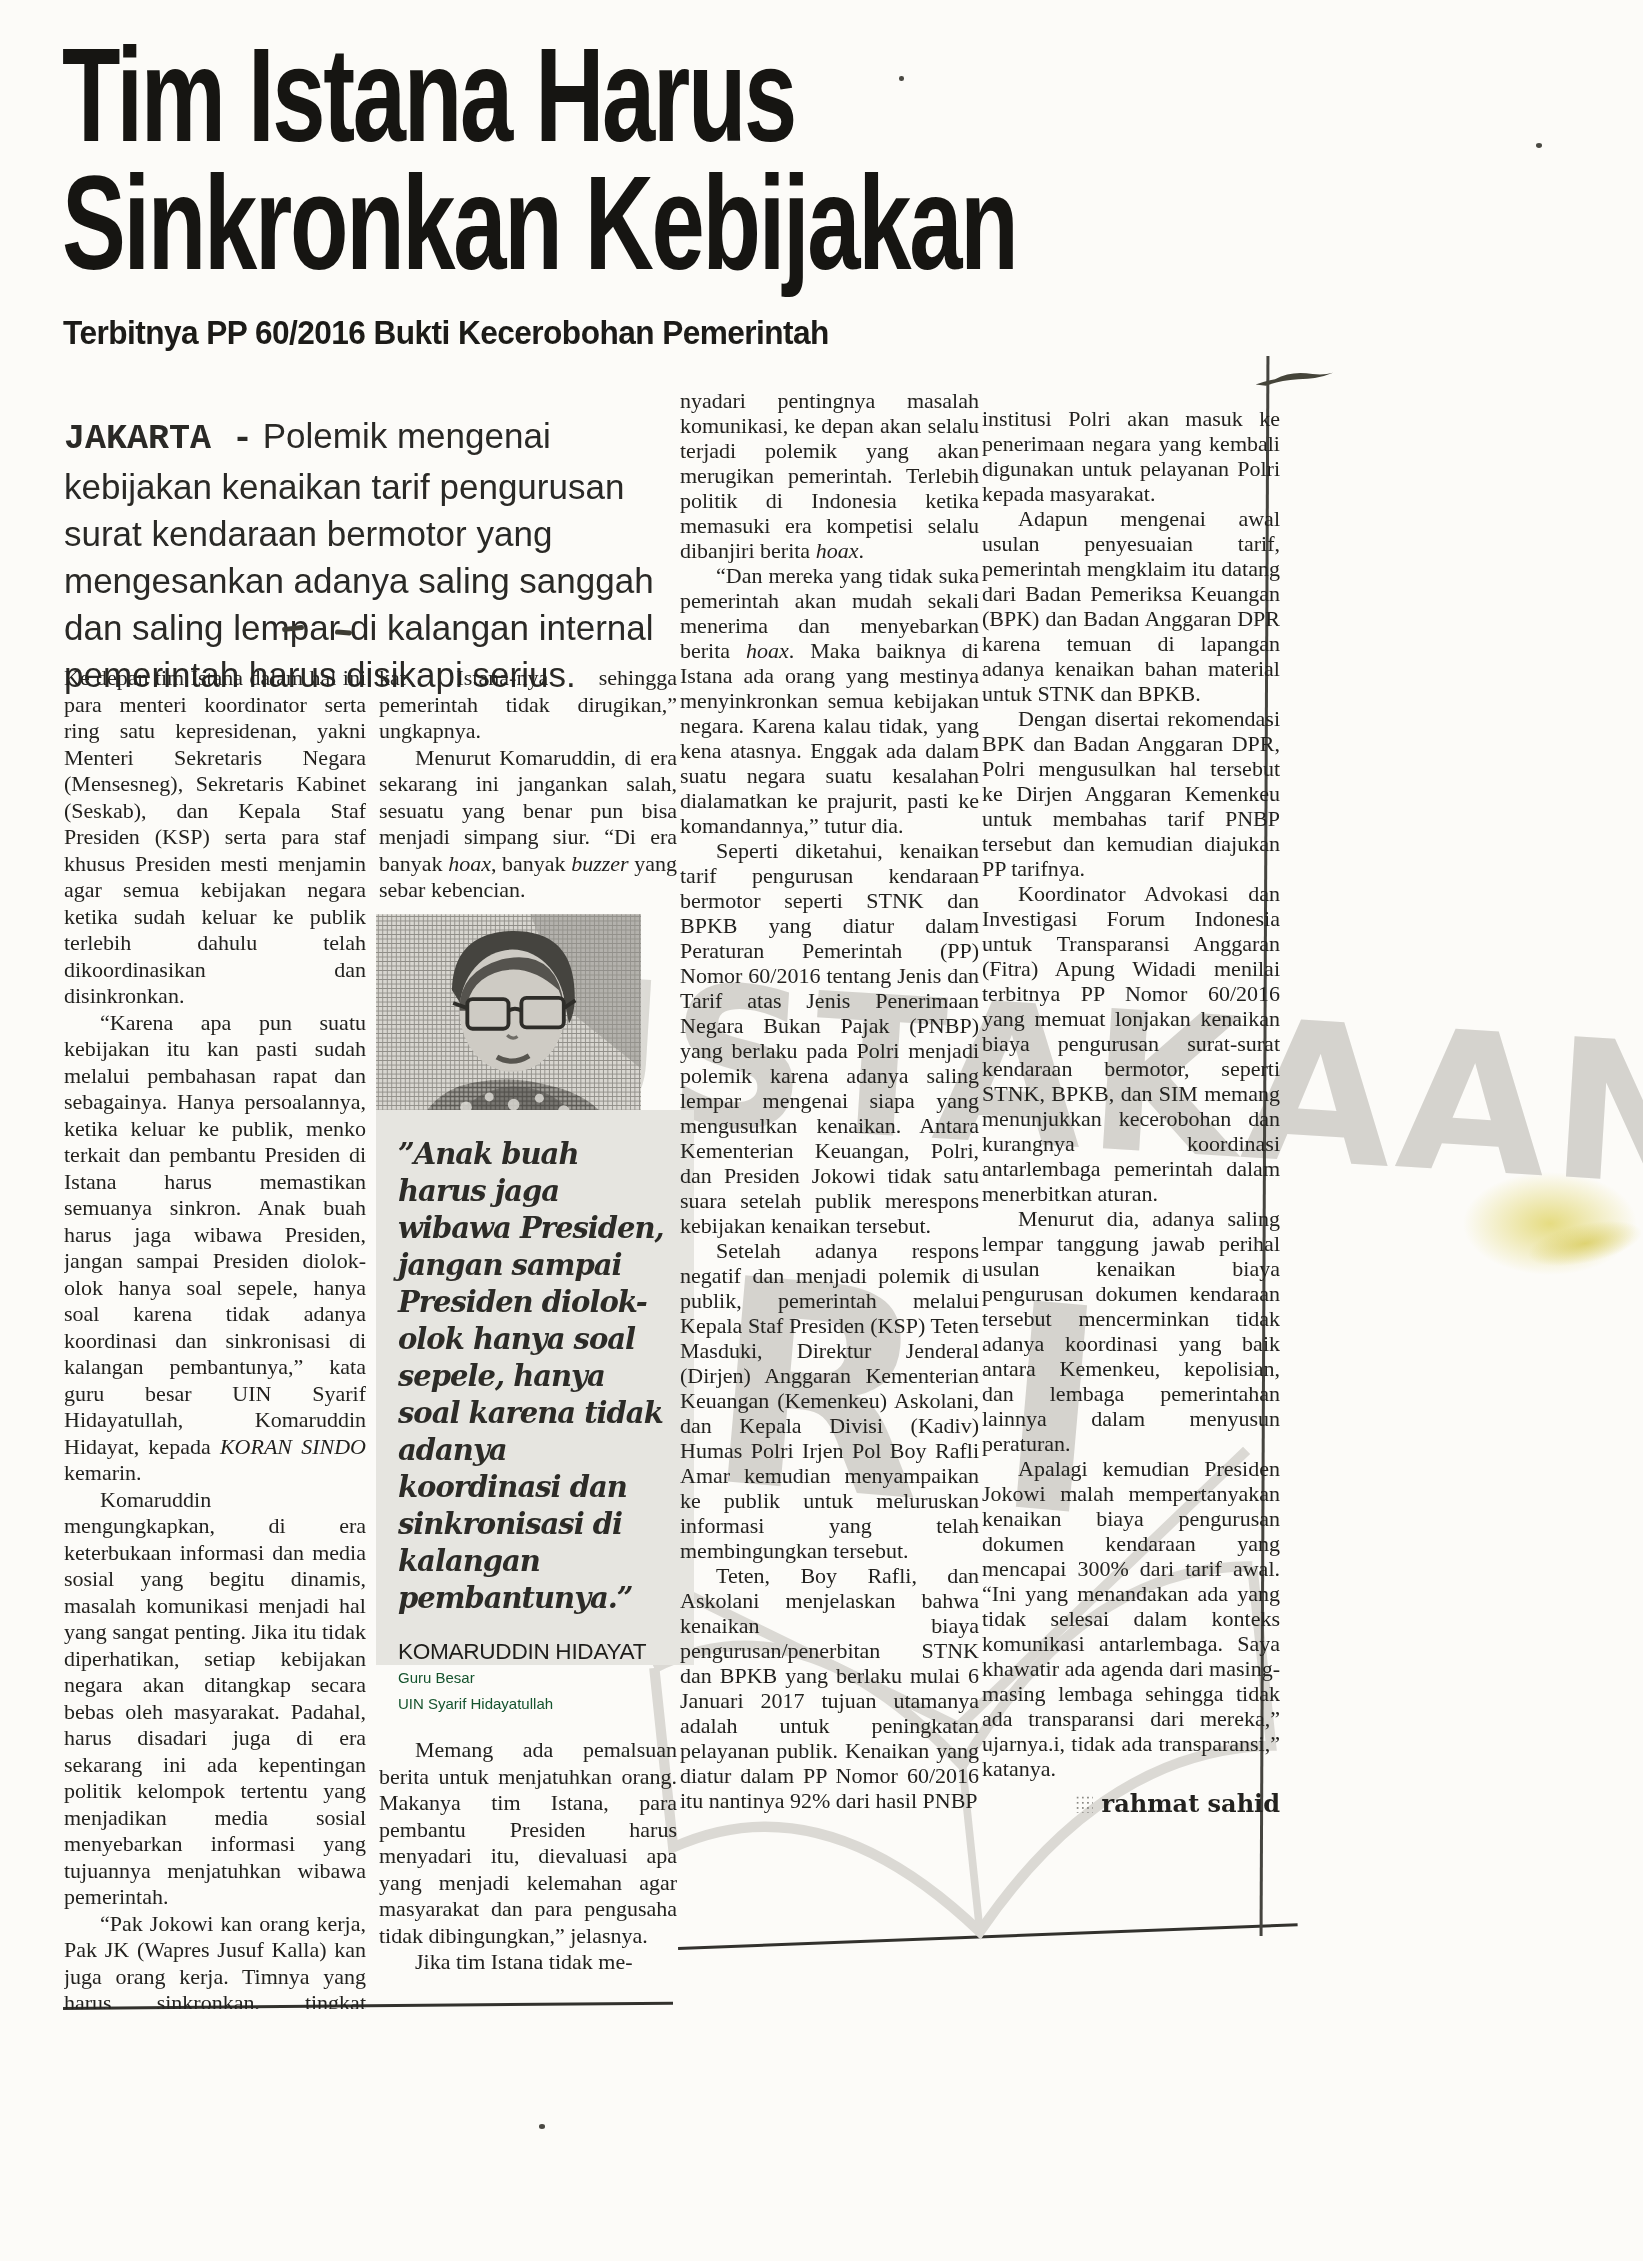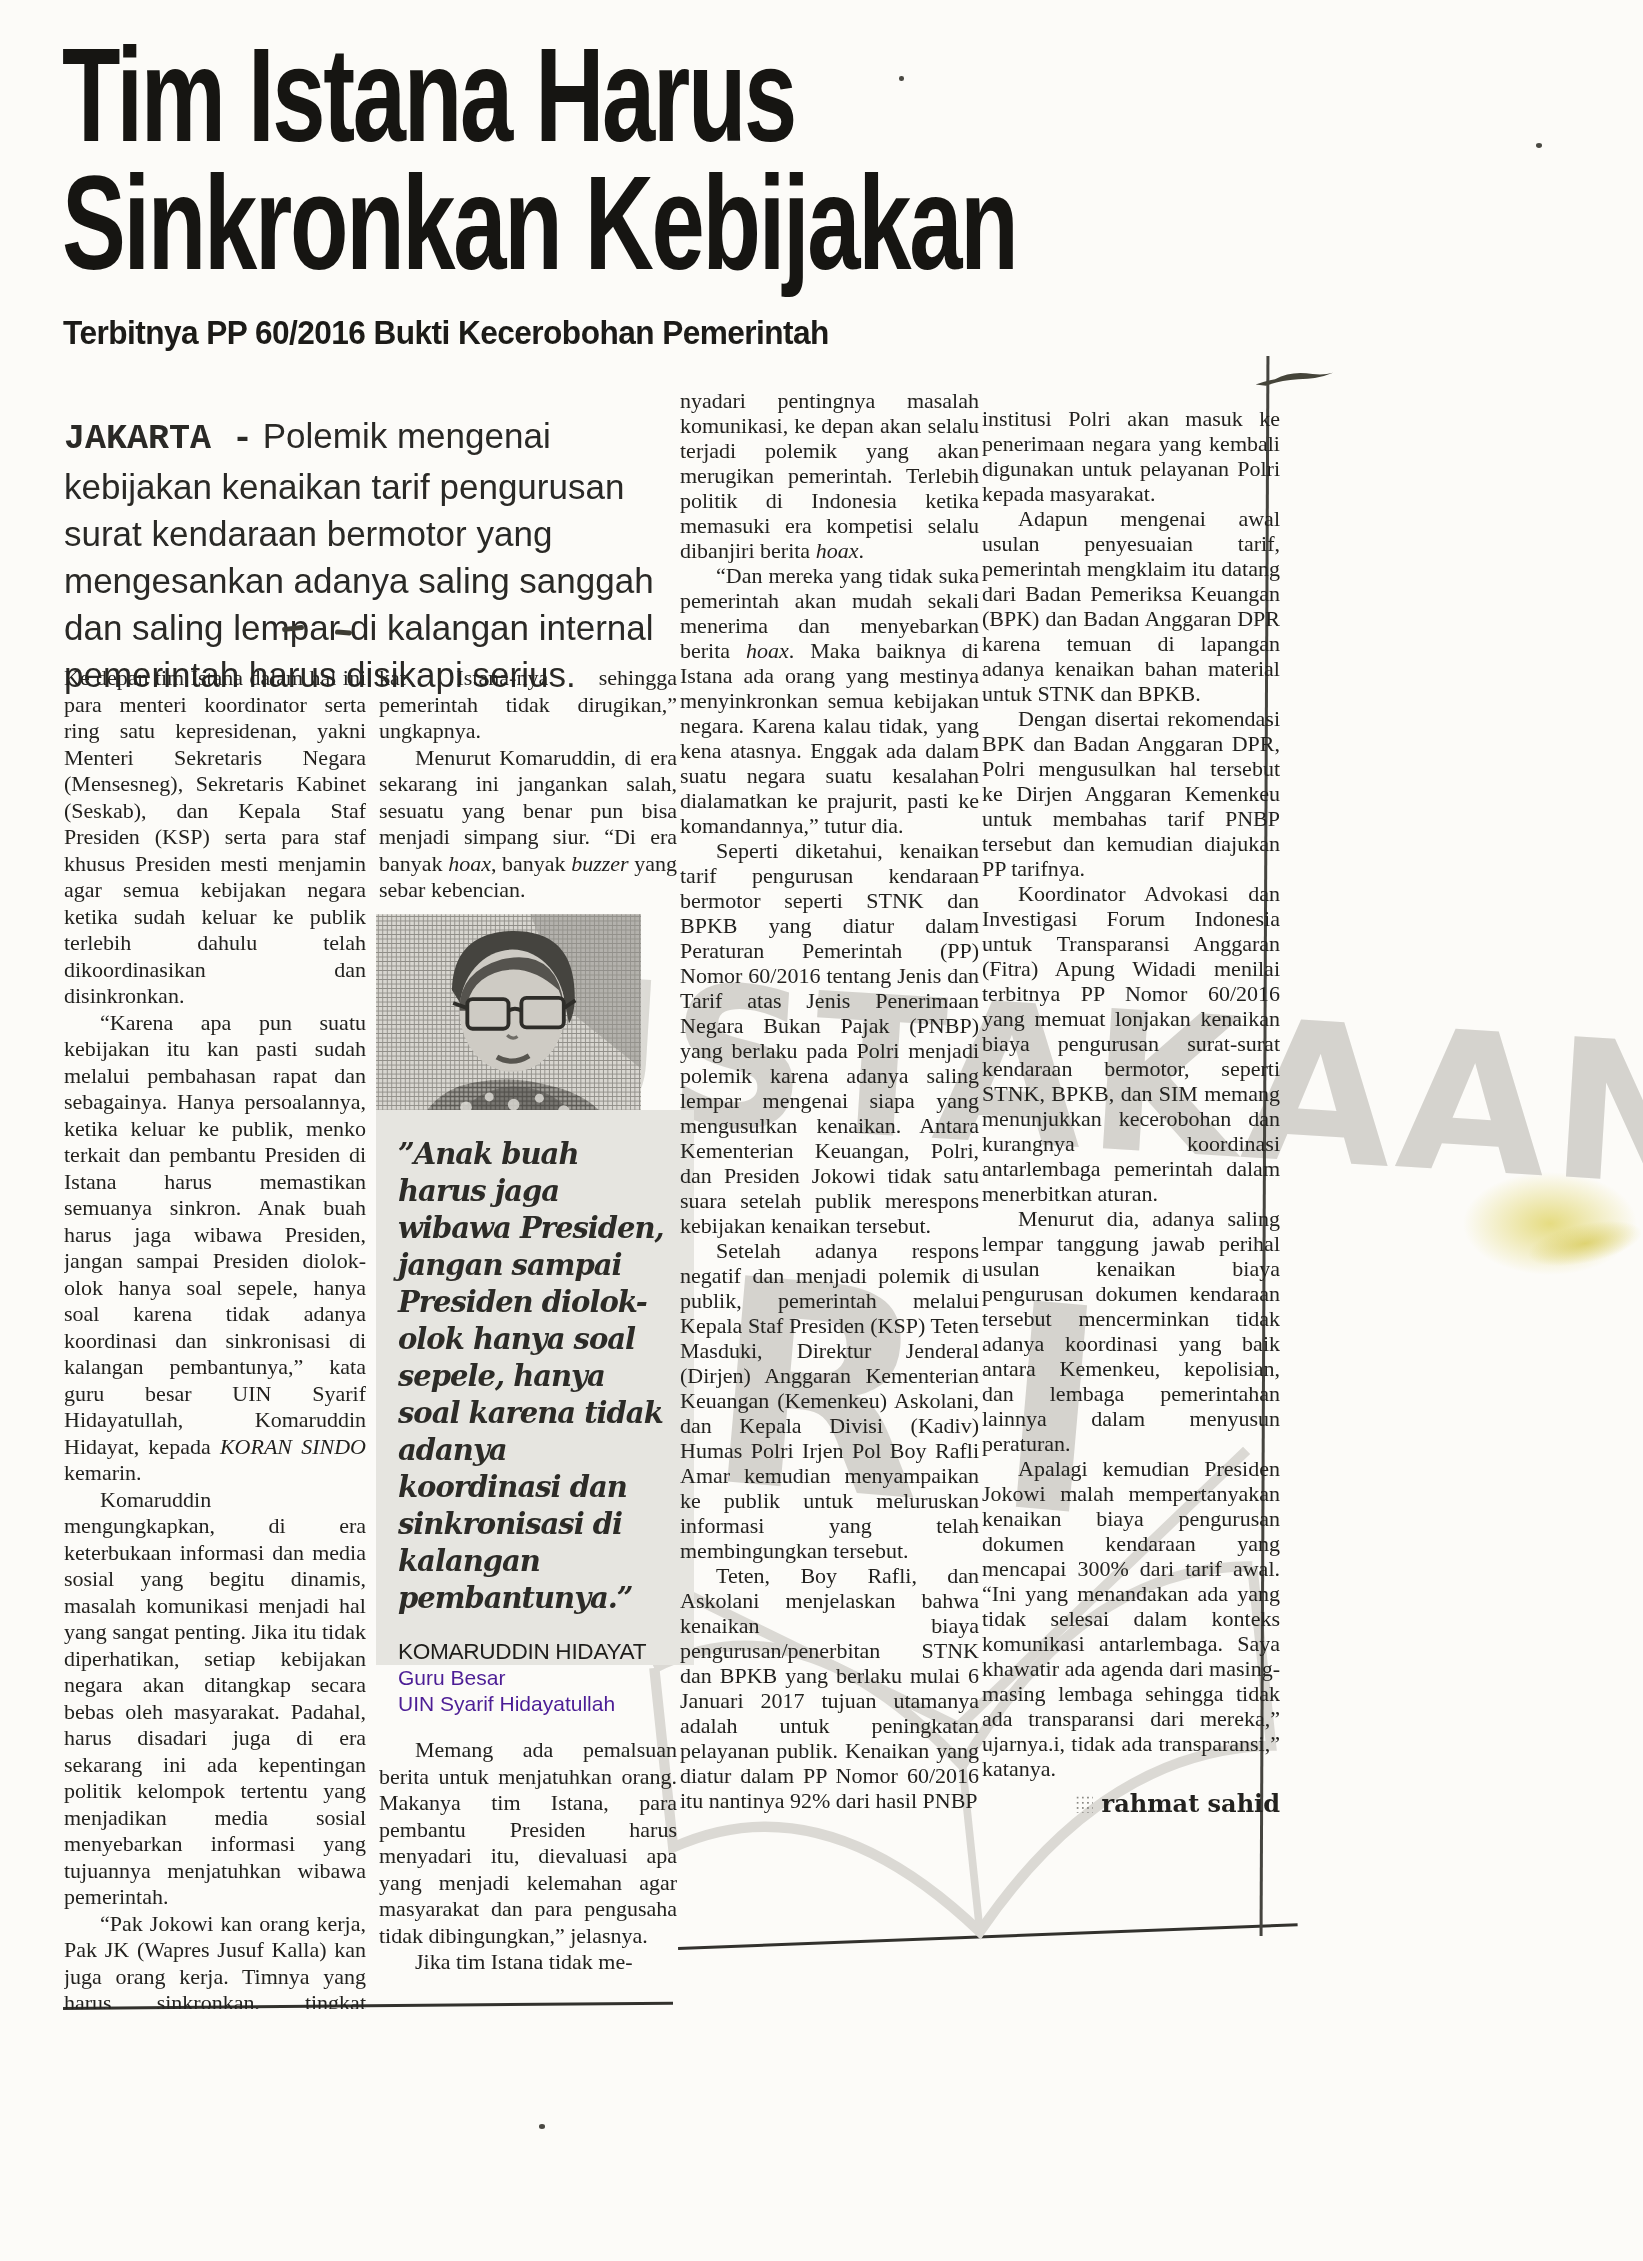--- a/index.html
+++ b/index.html
@@ -30,21 +30,21 @@
   i{font-style:italic;}
   
   .photo{position:absolute;left:376px;top:914px;width:265px;height:223px;z-index:2;}
   
   .pq{position:absolute;left:376px;top:1110px;width:318px;height:555px;background:#e6e5e0;
       box-sizing:border-box;padding:26px 19.3px 15.5px 22px;z-index:2;}
   .pq-text{font-family:"DejaVu Serif",serif;font-style:italic;font-weight:bold;
       font-size:29px;line-height:37px;letter-spacing:-1px;color:#2c2b27;}
   .pq-name{margin-top:22px;font-family:"Liberation Sans",sans-serif;font-weight:normal;
       font-size:22.6px;letter-spacing:-0.3px;color:#1f1e1b;}
-  .pq-role{font-family:"Liberation Sans",sans-serif;font-size:21px;line-height:26.4px;color:#4c1d95;}
+  .pq-role{font-family:"Liberation Sans",sans-serif;font-size:15px;line-height:26.4px;color:#14532d;}
   
   .byline{display:flex;justify-content:flex-end;align-items:center;gap:9px;margin-top:10.3px;
       font-family:"DejaVu Serif",serif;font-weight:bold;font-size:24px;text-indent:0;}
   .byline-icon{width:18px;height:18px;flex:0 0 auto;
       background-image:radial-gradient(#8a8984 34%,transparent 36%);background-size:5.2px 5.2px;}
   
   .rule-v{position:absolute;left:1263px;top:356px;width:2.6px;height:1580px;background:#45443f;
       transform:rotate(.25deg);z-index:1;}
   .rule-bl{position:absolute;left:63px;top:2007px;width:610px;height:3.2px;background:#33322e;
       transform:rotate(-.5deg);transform-origin:0 0;}

